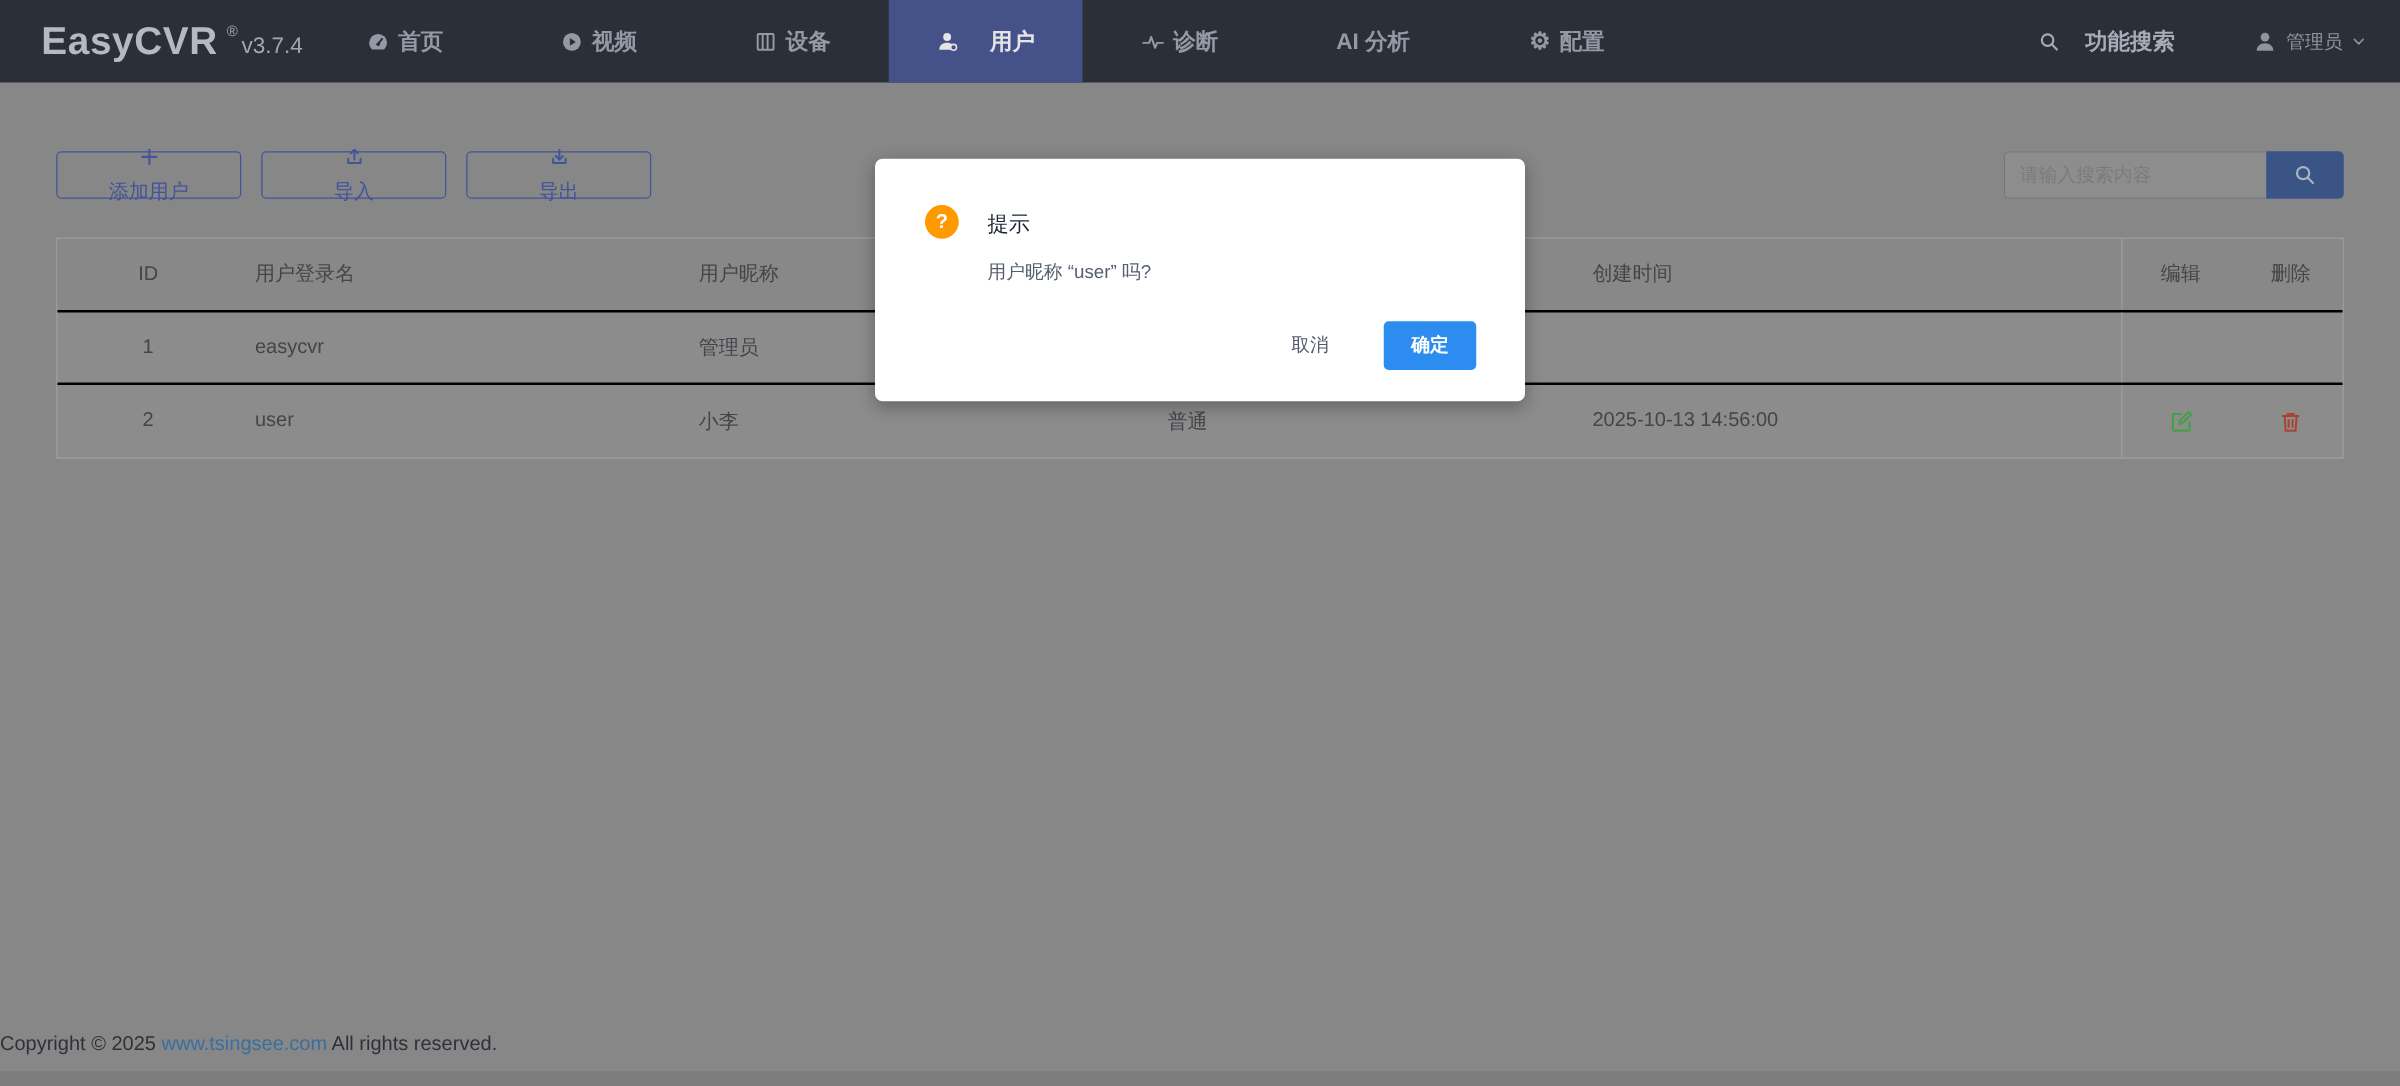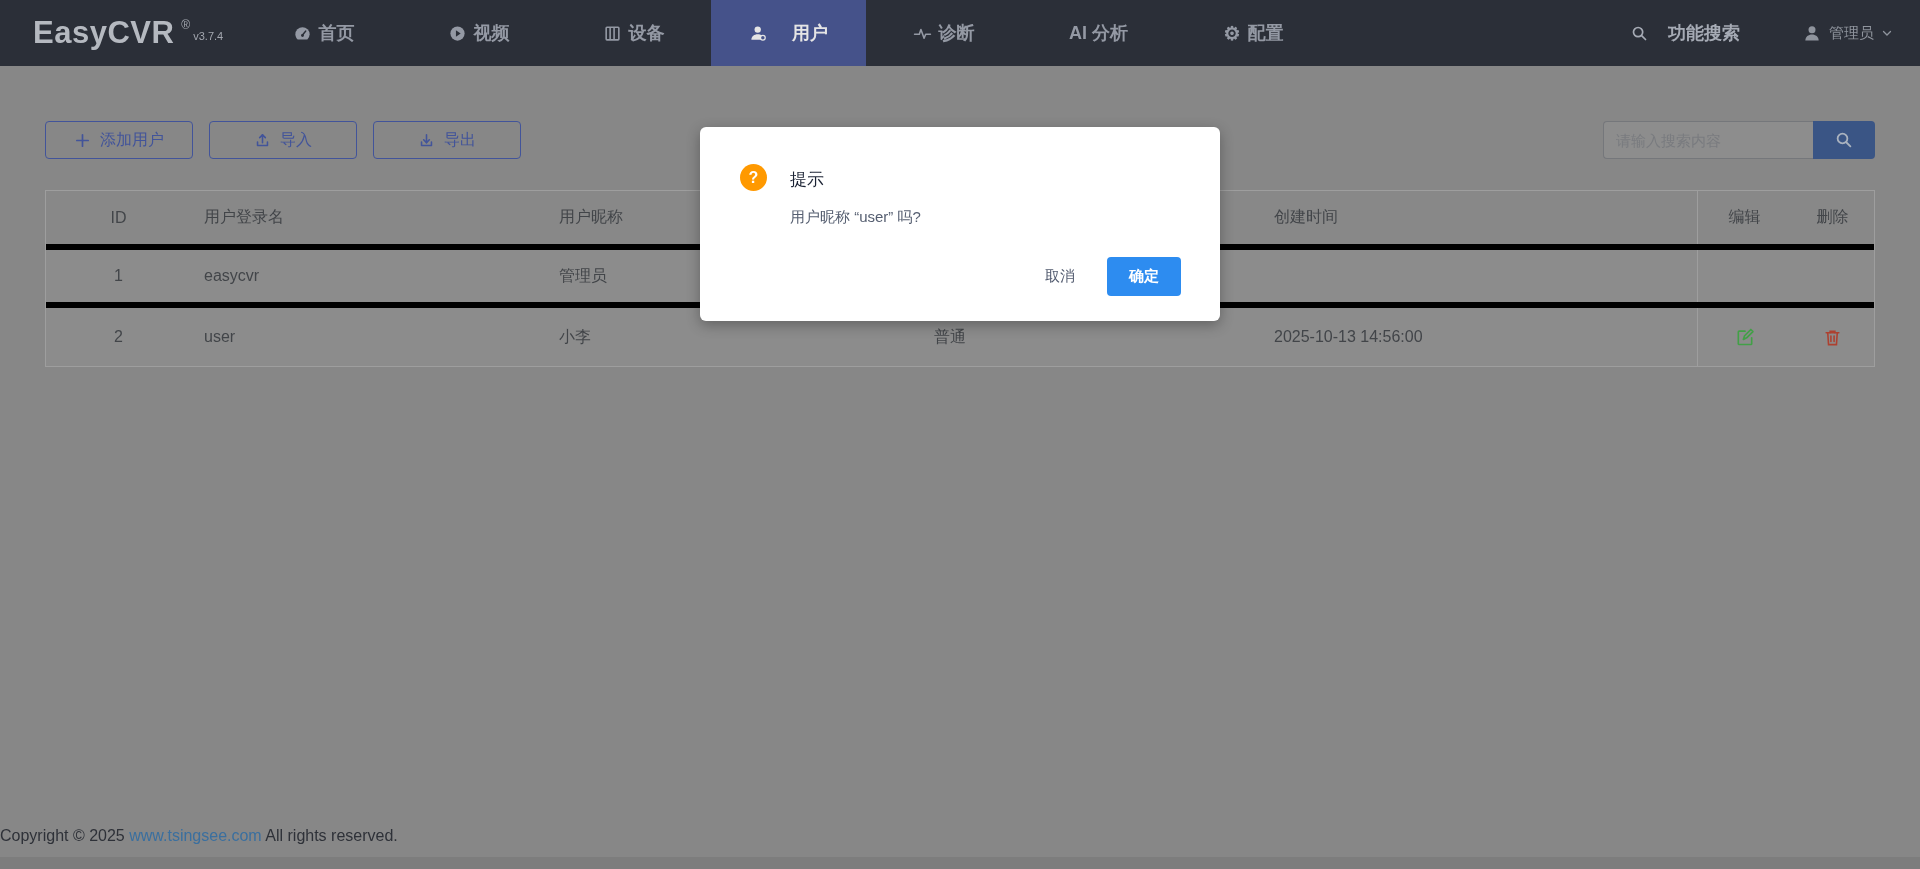--- a/index.html
+++ b/index.html
@@ -16,21 +16,21 @@
     height:66px; background:#2b2f38;
     display:flex; align-items:stretch;
     position:relative; z-index:1;
   }
   .brand {
     width:246px; display:flex; align-items:center; padding-left:33px;
     cursor:pointer;
   }
   .brand-name { font-size:31px; font-weight:600; color:#b5b9c0; letter-spacing:0.5px; }
   .brand-mark { font-size:12px; color:#a3a7af; margin-left:7px; align-self:flex-start; margin-top:18px; }
-  .brand-ver  { font-size:11px; color:#a3a7af; margin-left:3px; margin-top:6px; }
+  .brand-ver  { font-size:18px; color:#a3a7af; margin-left:3px; margin-top:6px; }
   .nav-menu { display:flex; }
   .nav-item {
     width:155px; display:flex; align-items:center; justify-content:center;
     gap:7px; color:#9499a4; font-size:18px; font-weight:700; cursor:pointer;
   }
   .nav-item.active { background:#45528a; color:#e5e5e5;gap:24px; }
   .nav-item .glyph { font-size:19px; line-height:1; }
   .nav-spacer { flex:1; }
   .nav-search {
     display:flex; align-items:center; gap:20px; color:#a6abb5;
@@ -45,20 +45,21 @@
   .toolbar {
     position:absolute; left:45px; right:45px; top:121px; height:38px;
     display:flex; align-items:center;
   }
   .btn-outline {
     width:148px; height:38px; margin-right:16px;
     border:1px solid #42549a; border-radius:4px; background:transparent;
     color:#42549a; font-size:16px; font-family:inherit;
     display:flex; align-items:center; justify-content:center; gap:9px;
     cursor:pointer;
+    flex-direction:column;
   }
   .search-group { margin-left:auto; display:flex; height:38px; }
   .search-input {
     width:210px; height:38px; background:#8d8d8d;
     border:1px solid #75777b; border-right:none;
     border-radius:4px 0 0 4px; padding:0 12px;
     font-size:15px; font-family:inherit; color:#44474e; outline:none;
   }
   .search-input::placeholder { color:#797b7f; }
   .search-btn {
@@ -66,21 +67,21 @@
     border-radius:0 4px 4px 0; display:flex; align-items:center; justify-content:center;
     cursor:pointer;
   }
 
   
   .table {
     position:absolute; left:45px; top:190px; width:1830px;
     border:1px solid #9e9e9e; background:#8c8c8c;
     font-size:16px; color:#424549;
   }
-  .tr { display:flex; height:58px; border-bottom:6px solid #000000; }
+  .tr { display:flex; height:58px; border-bottom:2px solid #000000; }
   .tr.head { height:59px; background:#888888; }
   .tr:last-child { border-bottom:none; }
   .td { display:flex; align-items:center; padding-left:13px; }
   .td.c { justify-content:center; padding-left:0; }
   .col-id   { width:145px; }
   .col-login{ width:355px; }
   .col-nick { width:375px; }
   .col-role { width:340px; }
   .col-time { width:436px; }
   .col-edit { width:94px;  border-left:1px solid #9e9e9e; }
@@ -95,21 +96,21 @@
   }
   .modal-q {
     position:absolute; left:40px; top:37px; width:27px; height:27px;
     background:#ff9900; border-radius:50%;
     color:#ffffff; font-size:16px; font-weight:700;
     display:flex; align-items:center; justify-content:center;
   }
   .modal-title { position:absolute; left:90px; top:41px; font-size:17px; color:#1a2233; }
   .modal-msg   { position:absolute; left:90px; top:81px; font-size:15px; color:#555e70; }
   .modal-cancel {
-    position:absolute; left:330px; top:130px; width:60px; height:39px;
+    position:absolute; left:318px; top:130px; width:60px; height:39px;
     background:none; border:none; font-family:inherit;
     font-size:15px; color:#515a6e; cursor:pointer;
   }
   .modal-confirm {
     position:absolute; left:407px; top:130px; width:74px; height:39px;
     background:#2d8cf0; border:none; border-radius:4px; font-family:inherit;
     font-size:15px; font-weight:700; color:#ffffff; cursor:pointer;
   }
 
   

